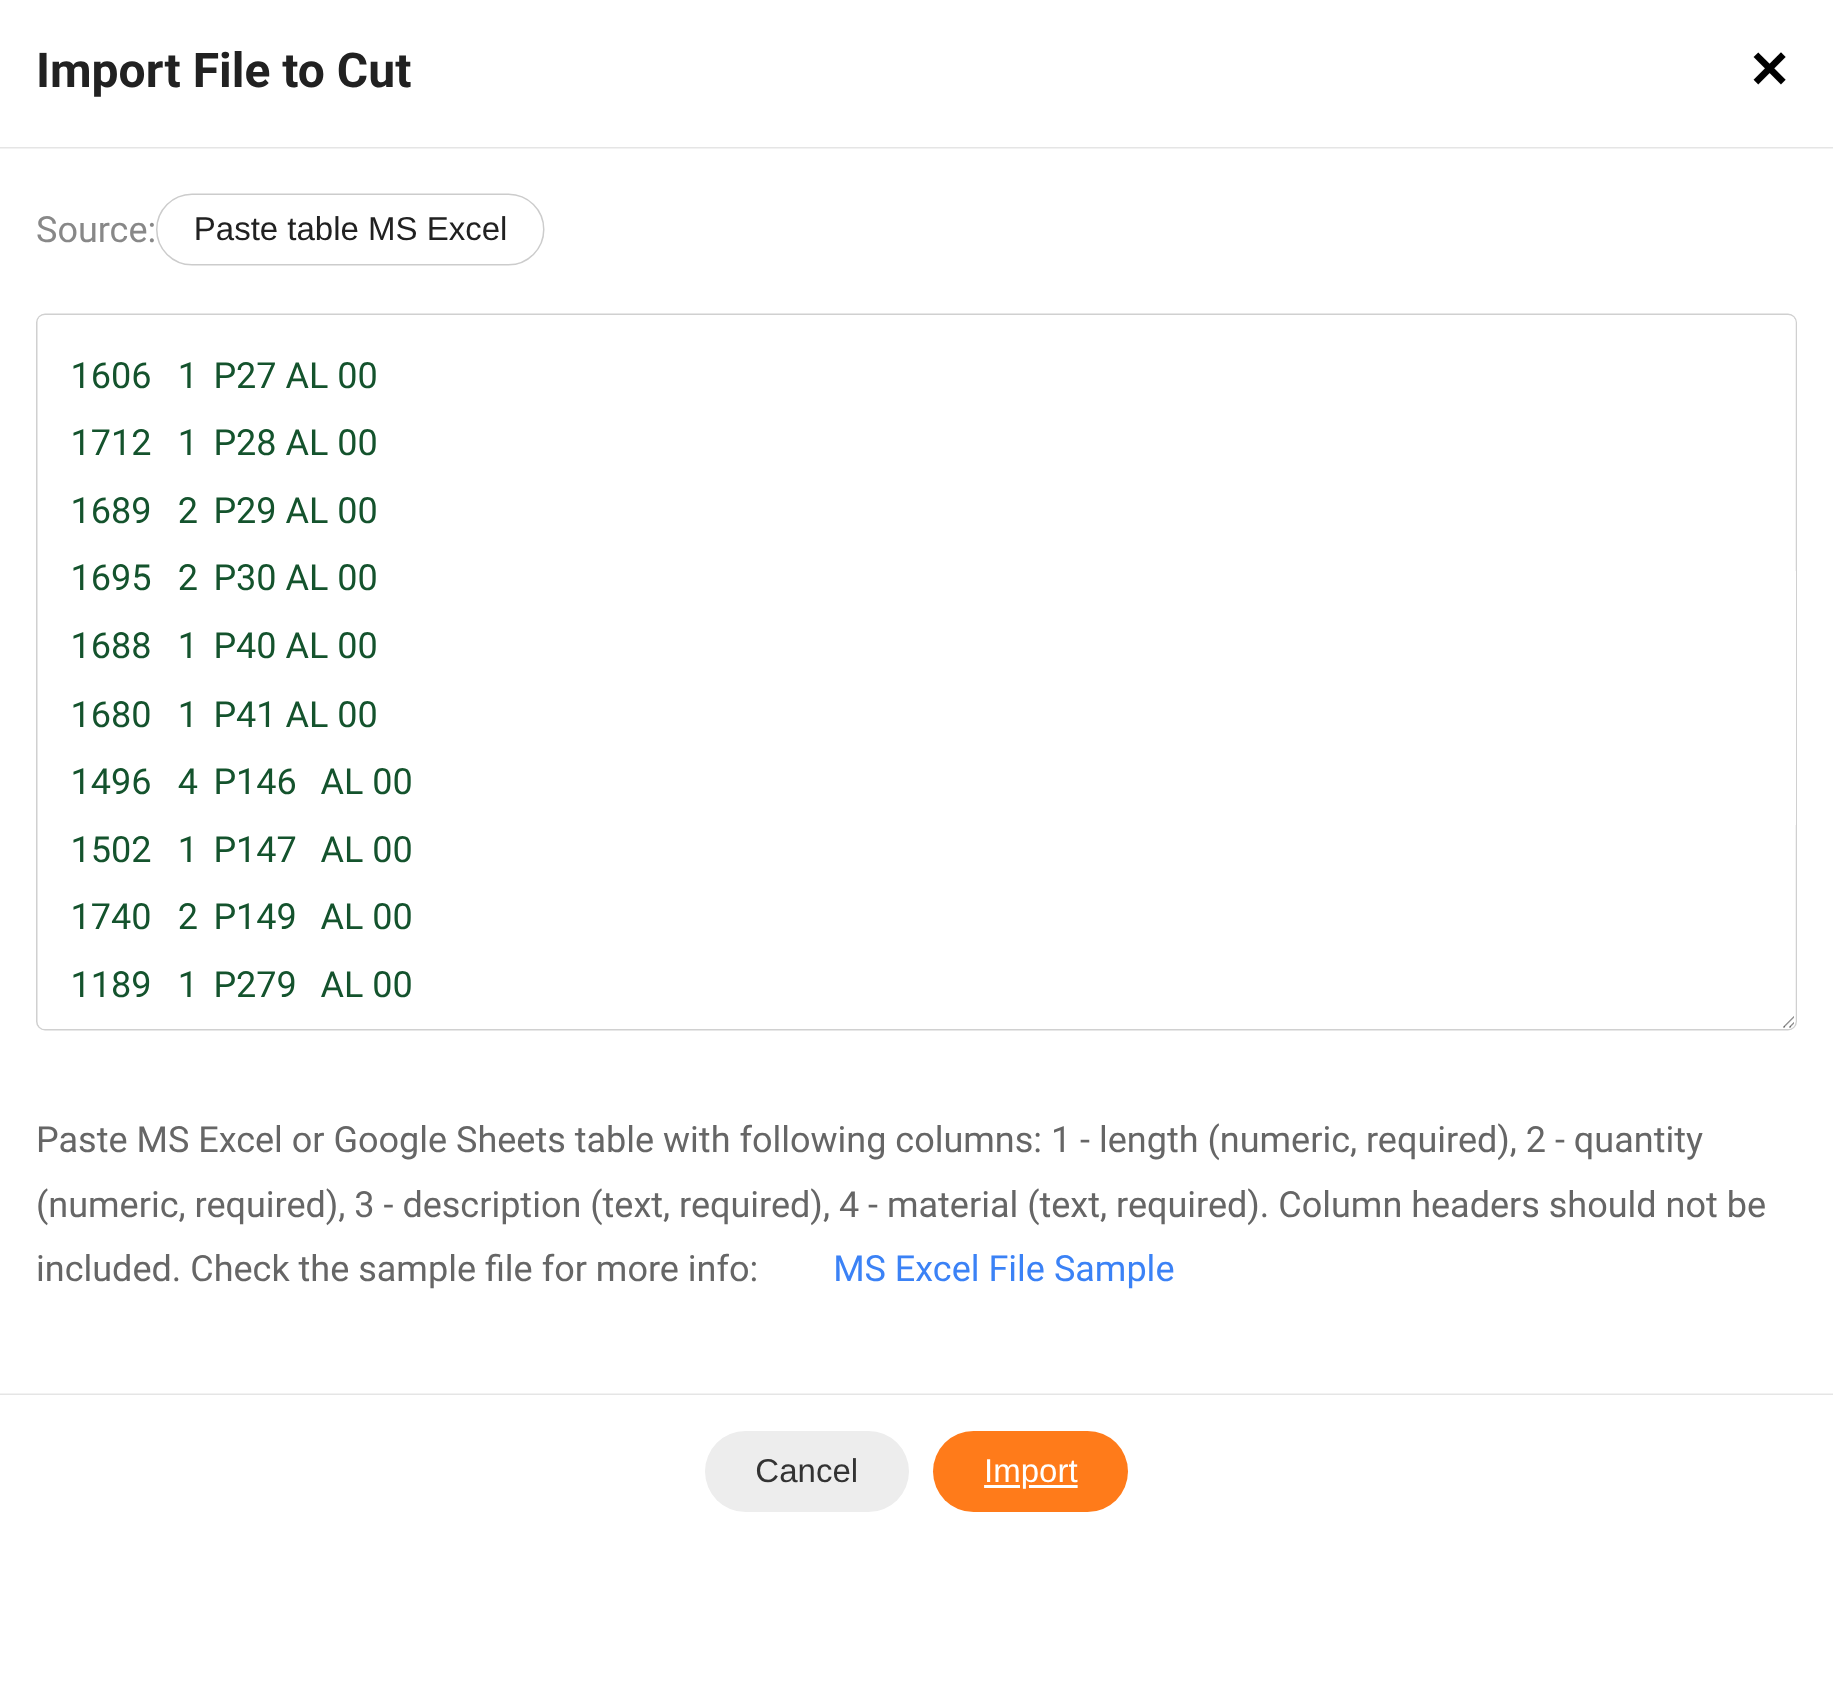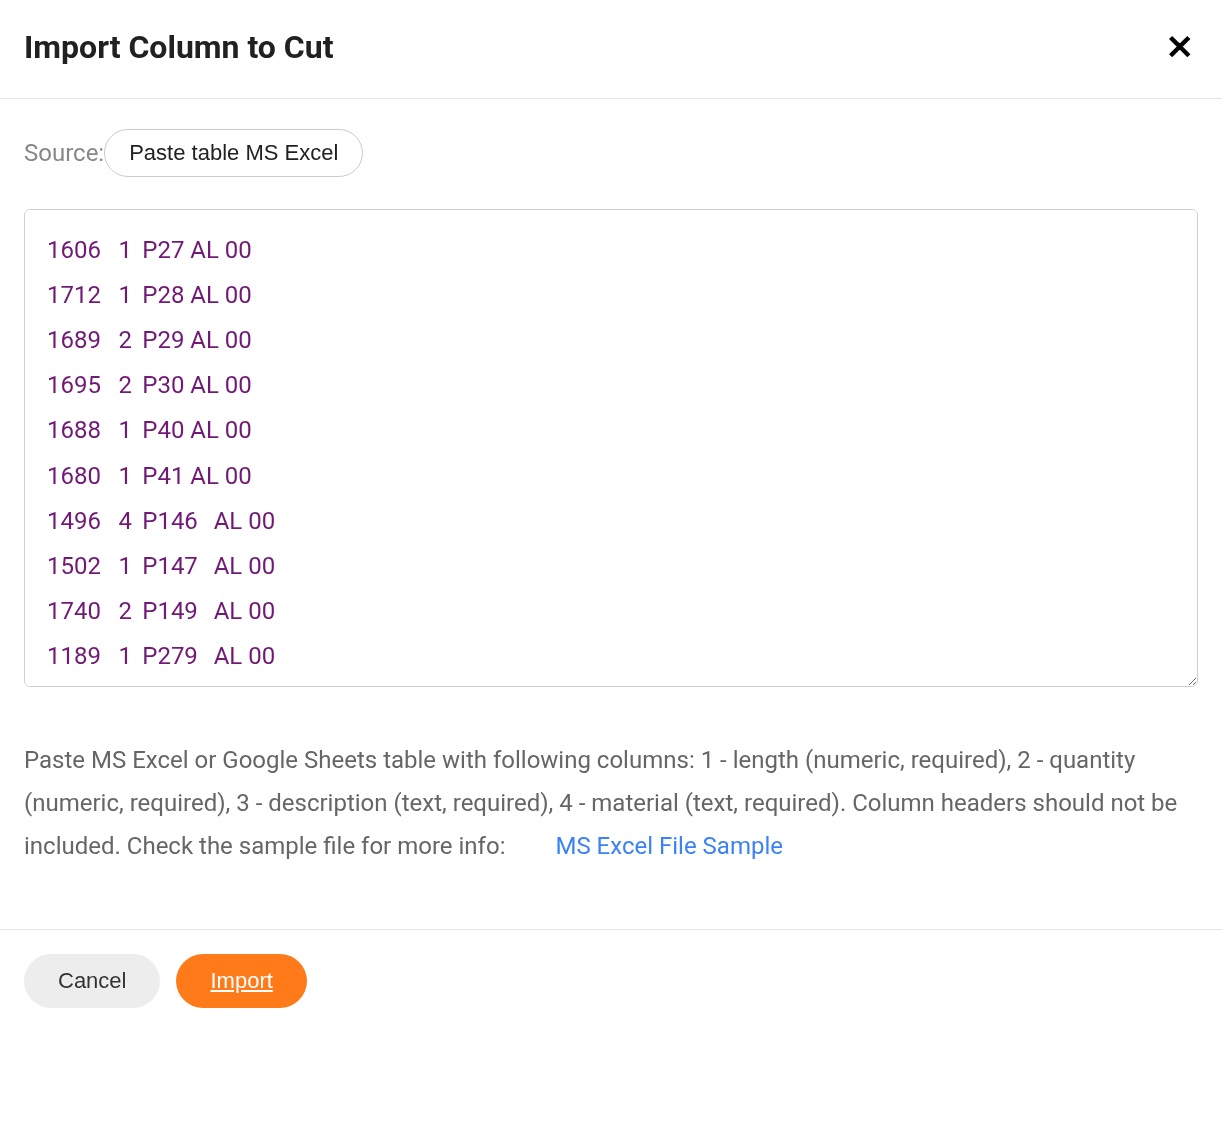--- a/index.html
+++ b/index.html
@@ -64,21 +64,21 @@
     }
     .paste-area {
       width: 100%;
       height: 478px;
       border: 1px solid #d0d0d0;
       border-radius: 6px;
       padding: 18px 22px;
       font-family: -apple-system, BlinkMacSystemFont, "Segoe UI", Roboto, Arial, sans-serif;
       font-size: 24px;
       line-height: 1.88;
-      color: #701a75;
+      color: #14532d;
       resize: both;
       white-space: pre;
       overflow: auto;
       tab-size: 4;
     }
     .help-text {
       margin-top: 48px;
       font-size: 24px;
       line-height: 1.8;
       color: #666666;
@@ -86,21 +86,21 @@
     .help-link {
       color: #3b82f6;
       text-decoration: none;
       cursor: pointer;
       margin-left: 44px;
     }
     .modal-footer {
       border-top: 1px solid #e5e5e5;
       padding: 24px 24px;
       display: flex;
-      justify-content: flex-start;
+      justify-content: center;
       gap: 16px;
       margin-top: 36px;
     }
     .btn {
       border-radius: 32px;
       padding: 14px 34px;
       font-size: 22px;
       border: none;
       cursor: pointer;
       font-weight: 400;
@@ -113,21 +113,21 @@
       background: #ff7b1a;
       color: #ffffff;
       text-decoration: underline;
     }
   </style>
 </head>
 <body>
 
 <div class="modal">
   <div class="modal-header">
-    <h1 class="modal-title">Import Column to Cut</h1>
+    <h1 class="modal-title">Import File to Cut</h1>
     <button class="close-btn">✕</button>
   </div>
 
   <div class="modal-body">
     <div class="source-row">
       <span class="source-label">Source:</span>
       <button class="source-chip">Paste table MS Excel</button>
     </div>
 
     <textarea class="paste-area" style="">1606	1	P27 AL 00

